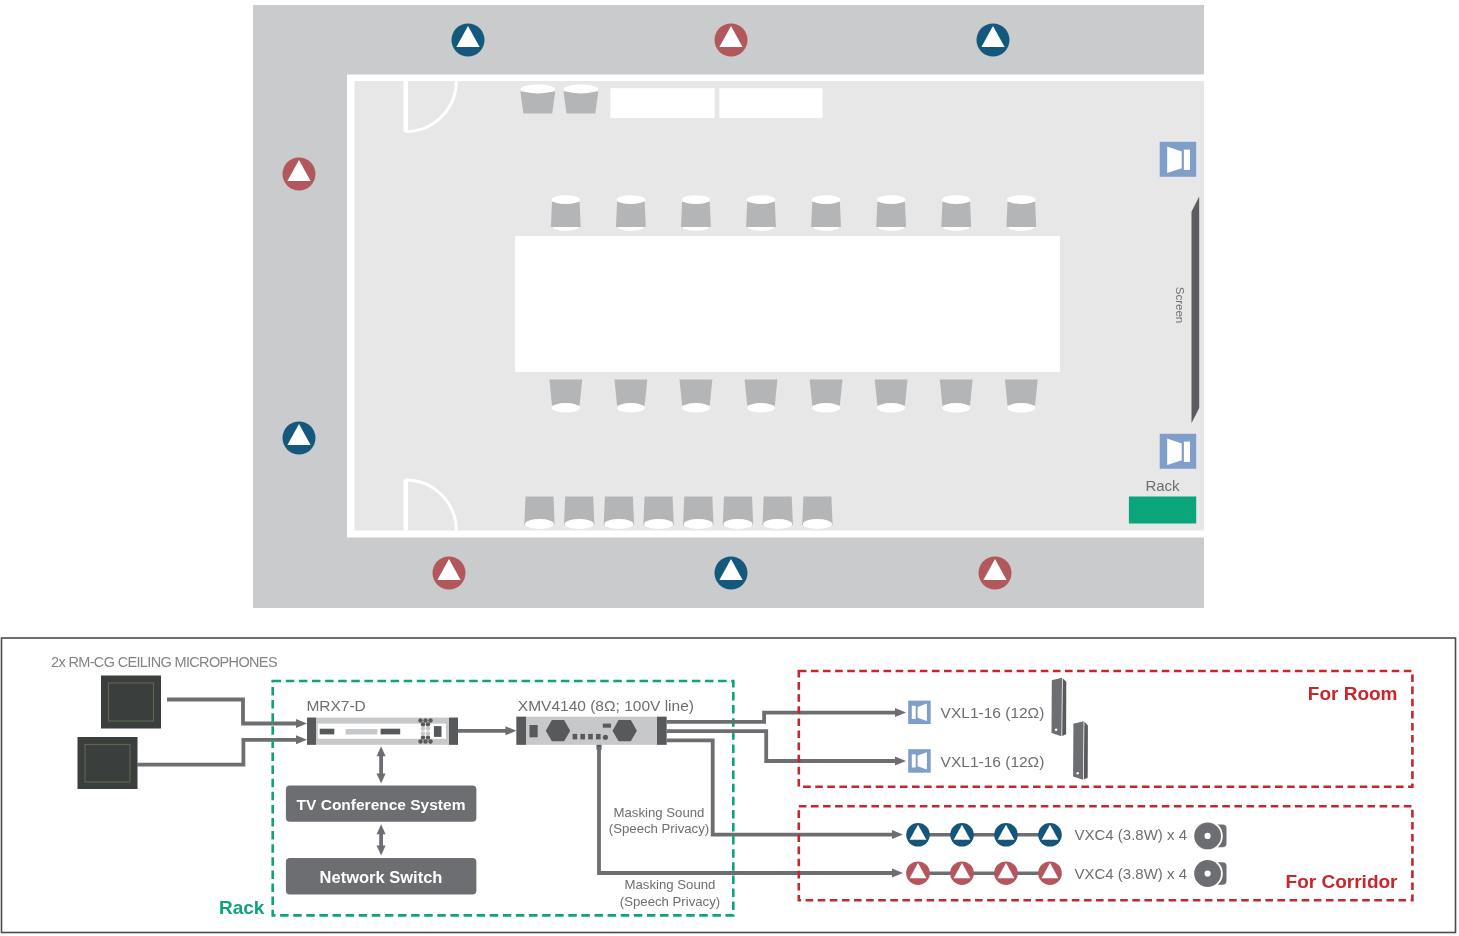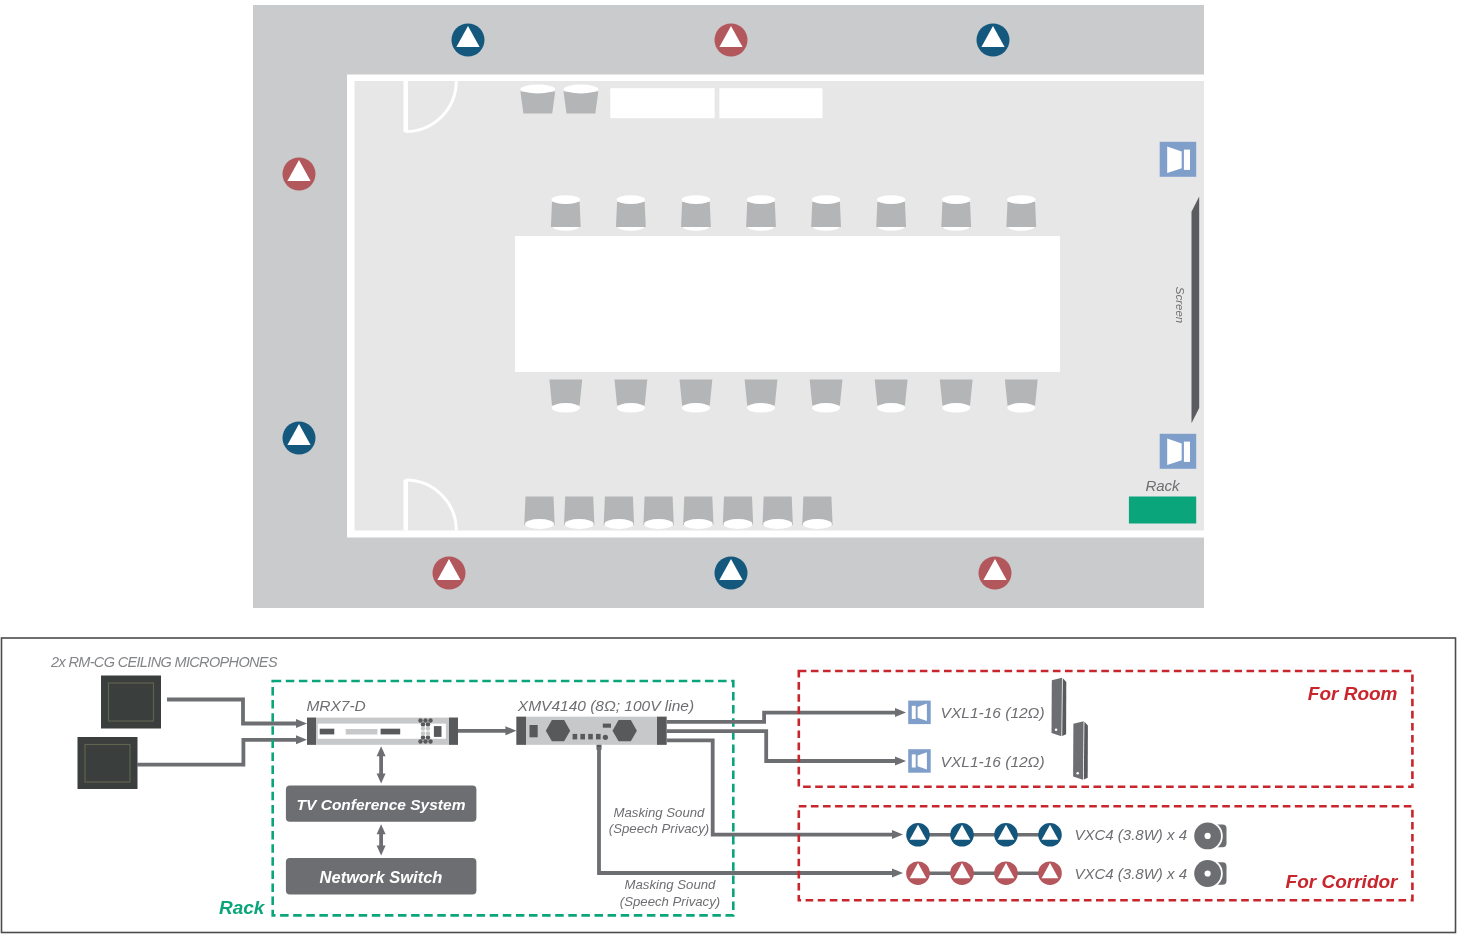--- a/index.html
+++ b/index.html
@@ -1,16 +1,16 @@
 <!DOCTYPE html>
 <html><head>
 <meta charset="utf-8">
 <style>
 html,body { margin:0; padding:0; background:#fff; }
-#page { position:relative; width:1459px; height:936px; background:#fff; overflow:hidden;font-style:italic; }
+#page { position:relative; width:1459px; height:936px; background:#fff; overflow:hidden; }
 text { font-family:"Liberation Sans", sans-serif; }
 </style>
 </head>
 <body>
 <div id="page">
 <svg width="1459" height="936" viewBox="0 0 1459 936">
 
 <rect x="253" y="5" width="951" height="603" fill="#cacbcd"></rect>
 
 <rect x="347" y="74.5" width="857" height="463" fill="#fff"></rect>

